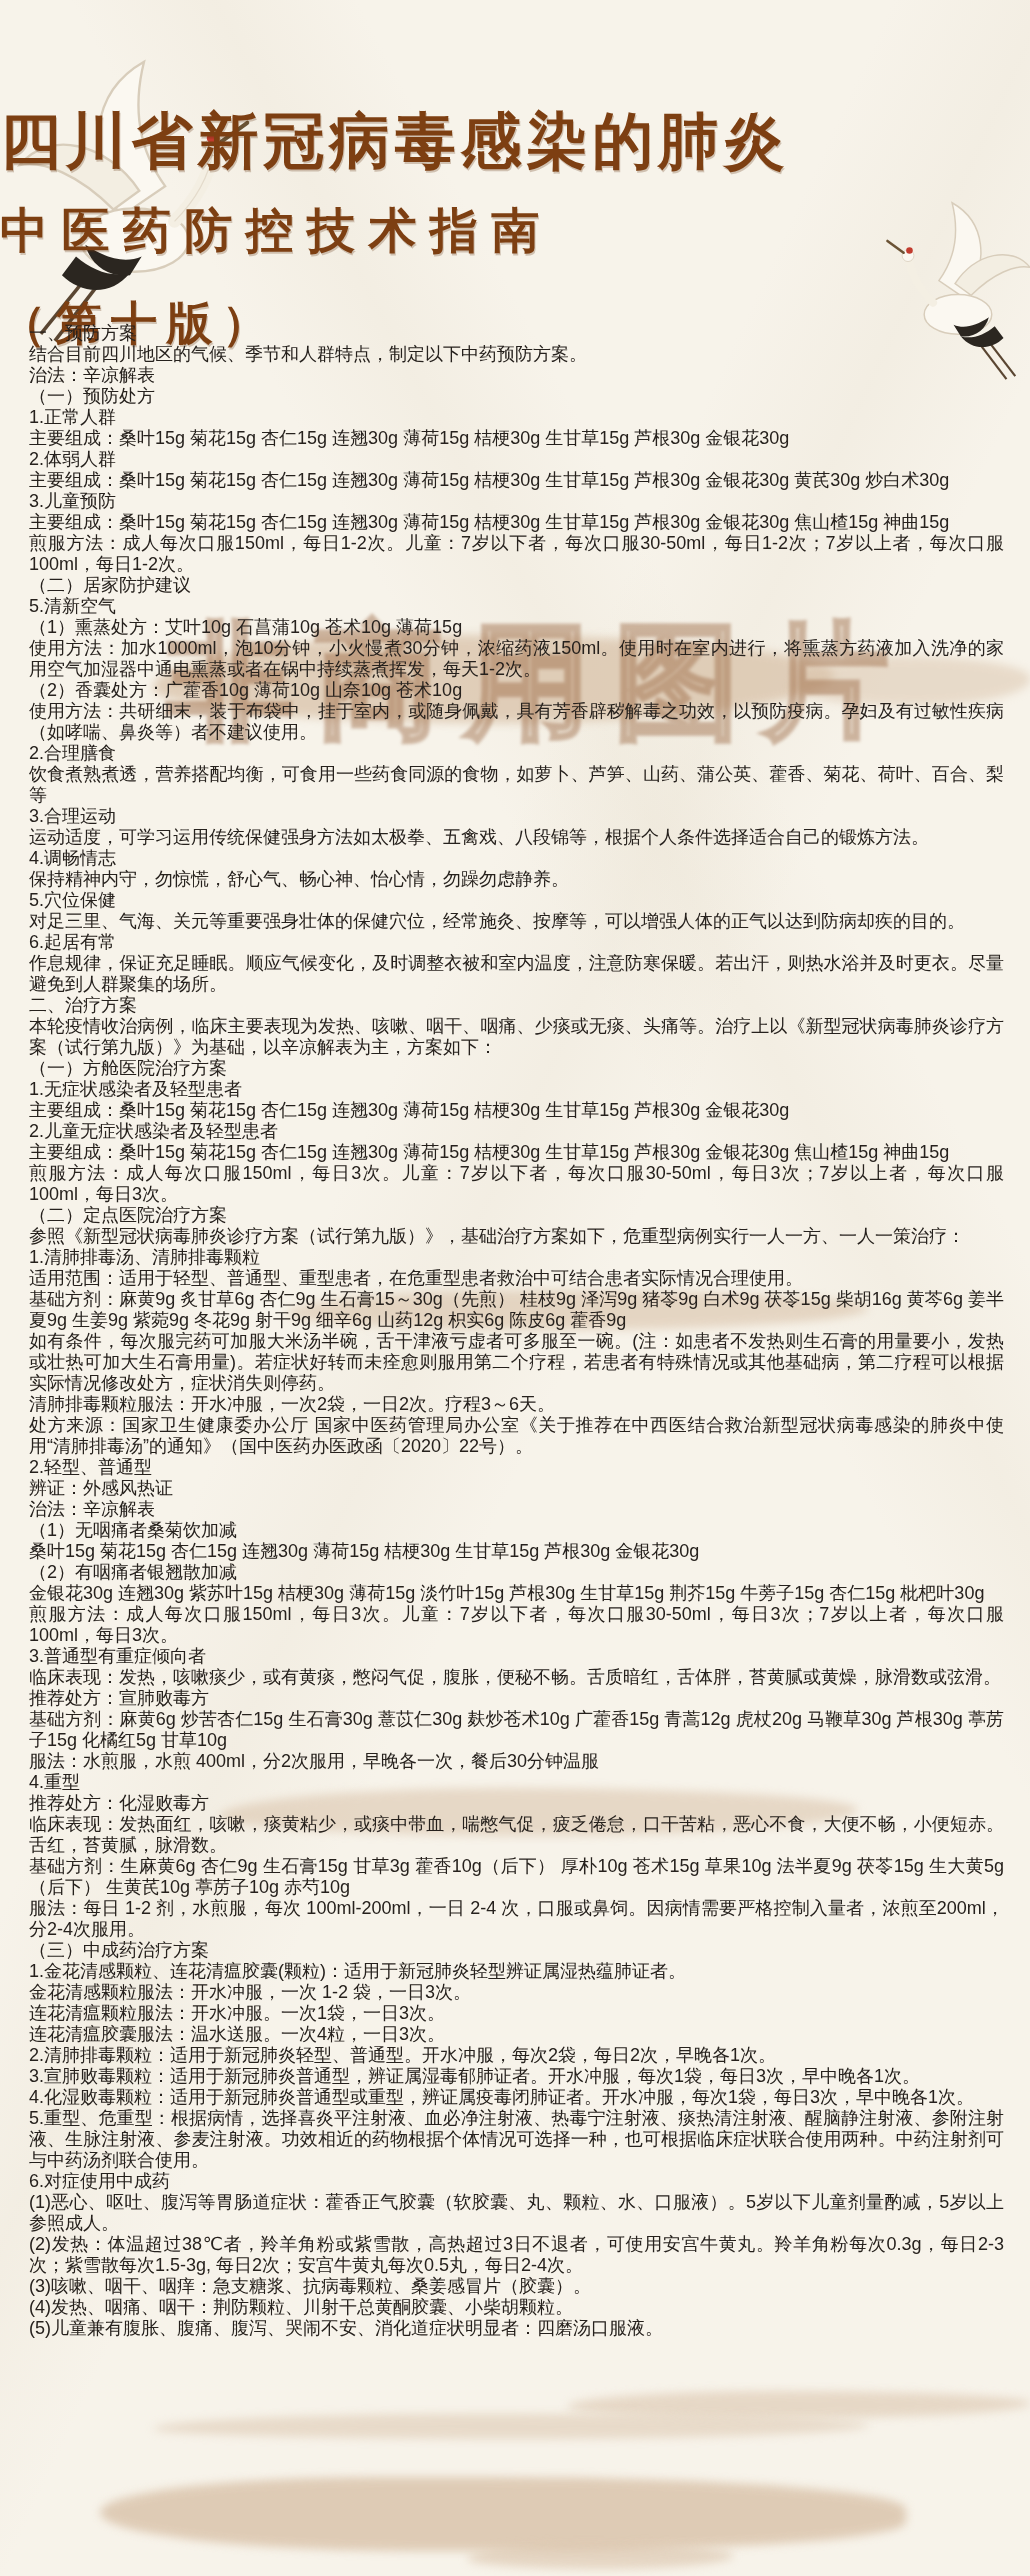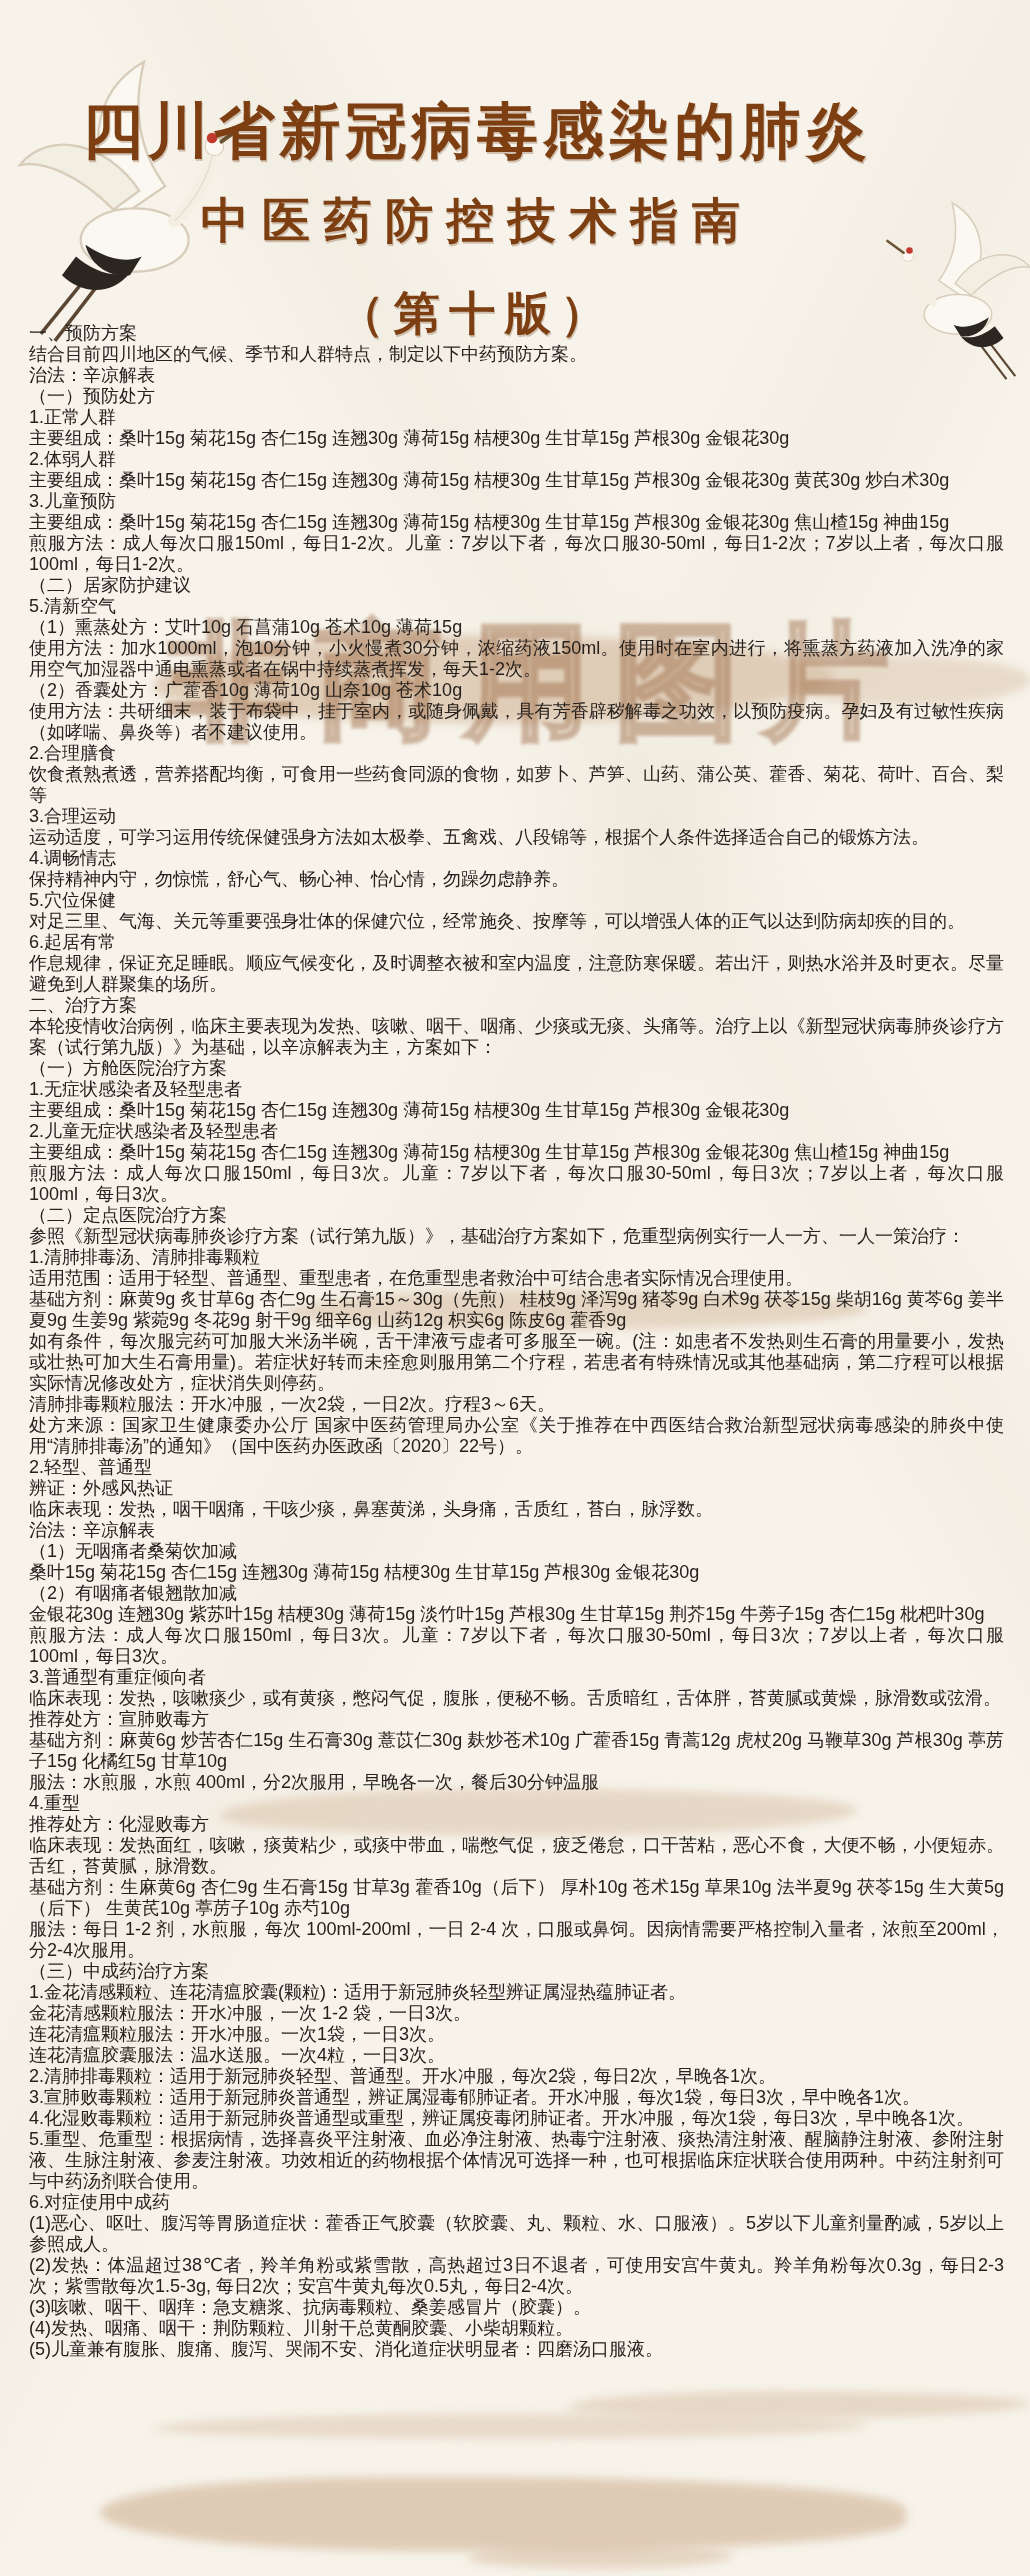--- a/index.html
+++ b/index.html
@@ -26,21 +26,21 @@
   
   .watermark{
     position:absolute;left:167px;top:599px;width:878px;
     font-size:126px;font-weight:700;letter-spacing:23px;white-space:nowrap;
     color:rgba(164,118,79,.10);
     -webkit-text-stroke:3.8px rgba(150,98,60,.38);
     filter:blur(1.4px);
     font-family:"Liberation Sans","DejaVu Sans",sans-serif;
   }
   
-  .title-block{position:absolute;left:0;top:88px;width:954px;text-align:center;color:#7d3f12;}
+  .title-block{position:absolute;left:0;top:98px;width:954px;text-align:left;color:#7d3f12;}
   .title-line{
     font-family:"DejaVu Serif","Liberation Serif",serif;
     font-weight:bold;
     text-shadow:1px 1.9px 0 rgba(90,42,8,.25);
   }
   .title-line.l1{font-size:61px;line-height:86px;letter-spacing:4.8px;}
   .title-line.l2{font-size:48px;line-height:92px;letter-spacing:13.4px;}
   .title-line.l3{font-size:46px;line-height:95px;letter-spacing:9.5px;}
   
   .crane{position:absolute;}
@@ -146,21 +146,20 @@
       <p class="para t-h2">（二）定点医院治疗方案</p>
       <p class="para t-p">参照《新型冠状病毒肺炎诊疗方案（试行第九版）》，基础治疗方案如下，危重型病例实行一人一方、一人一策治疗：</p>
       <p class="para t-h3">1.清肺排毒汤、清肺排毒颗粒</p>
       <p class="para t-p">适用范围：适用于轻型、普通型、重型患者，在危重型患者救治中可结合患者实际情况合理使用。</p>
       <p class="para t-p">基础方剂：麻黄9g 炙甘草6g 杏仁9g 生石膏15～30g（先煎） 桂枝9g 泽泻9g 猪苓9g 白术9g 茯苓15g 柴胡16g 黄芩6g 姜半夏9g 生姜9g 紫菀9g 冬花9g 射干9g 细辛6g 山药12g 枳实6g 陈皮6g 藿香9g</p>
       <p class="para t-p">如有条件，每次服完药可加服大米汤半碗，舌干津液亏虚者可多服至一碗。(注：如患者不发热则生石膏的用量要小，发热或壮热可加大生石膏用量)。若症状好转而未痊愈则服用第二个疗程，若患者有特殊情况或其他基础病，第二疗程可以根据实际情况修改处方，症状消失则停药。</p>
       <p class="para t-p">清肺排毒颗粒服法：开水冲服，一次2袋，一日2次。疗程3～6天。</p>
       <p class="para t-p">处方来源：国家卫生健康委办公厅 国家中医药管理局办公室《关于推荐在中西医结合救治新型冠状病毒感染的肺炎中使用“清肺排毒汤”的通知》（国中医药办医政函〔2020〕22号）。</p>
       <p class="para t-h3">2.轻型、普通型</p>
       <p class="para t-p">辨证：外感风热证</p>
-      <p class="para t-p">临床表现：发热，咽干咽痛，干咳少痰，鼻塞黄涕，头身痛，舌质红，苔白，脉浮数。</p>
       <p class="para t-p">治法：辛凉解表</p>
       <p class="para t-p">（1）无咽痛者桑菊饮加减</p>
       <p class="para t-p">桑叶15g 菊花15g 杏仁15g 连翘30g 薄荷15g 桔梗30g 生甘草15g 芦根30g 金银花30g</p>
       <p class="para t-p">（2）有咽痛者银翘散加减</p>
       <p class="para t-p">金银花30g 连翘30g 紫苏叶15g 桔梗30g 薄荷15g 淡竹叶15g 芦根30g 生甘草15g 荆芥15g 牛蒡子15g 杏仁15g 枇杷叶30g</p>
       <p class="para t-p">煎服方法：成人每次口服150ml，每日3次。儿童：7岁以下者，每次口服30-50ml，每日3次；7岁以上者，每次口服100ml，每日3次。</p>
       <p class="para t-h3">3.普通型有重症倾向者</p>
       <p class="para t-p">临床表现：发热，咳嗽痰少，或有黄痰，憋闷气促，腹胀，便秘不畅。舌质暗红，舌体胖，苔黄腻或黄燥，脉滑数或弦滑。</p>
       <p class="para t-p">推荐处方：宣肺败毒方</p>
       <p class="para t-p">基础方剂：麻黄6g 炒苦杏仁15g 生石膏30g 薏苡仁30g 麸炒苍术10g 广藿香15g 青蒿12g 虎杖20g 马鞭草30g 芦根30g 葶苈子15g 化橘红5g 甘草10g</p>

